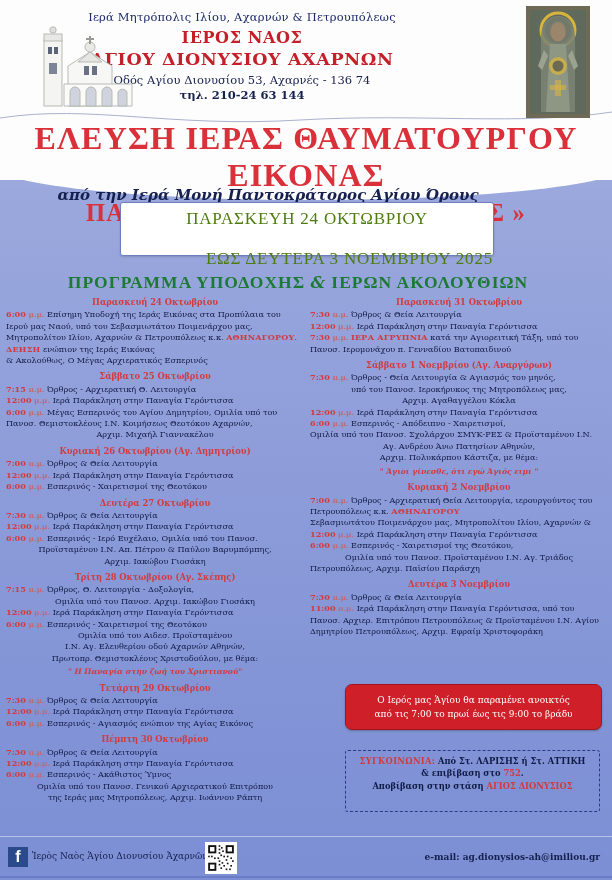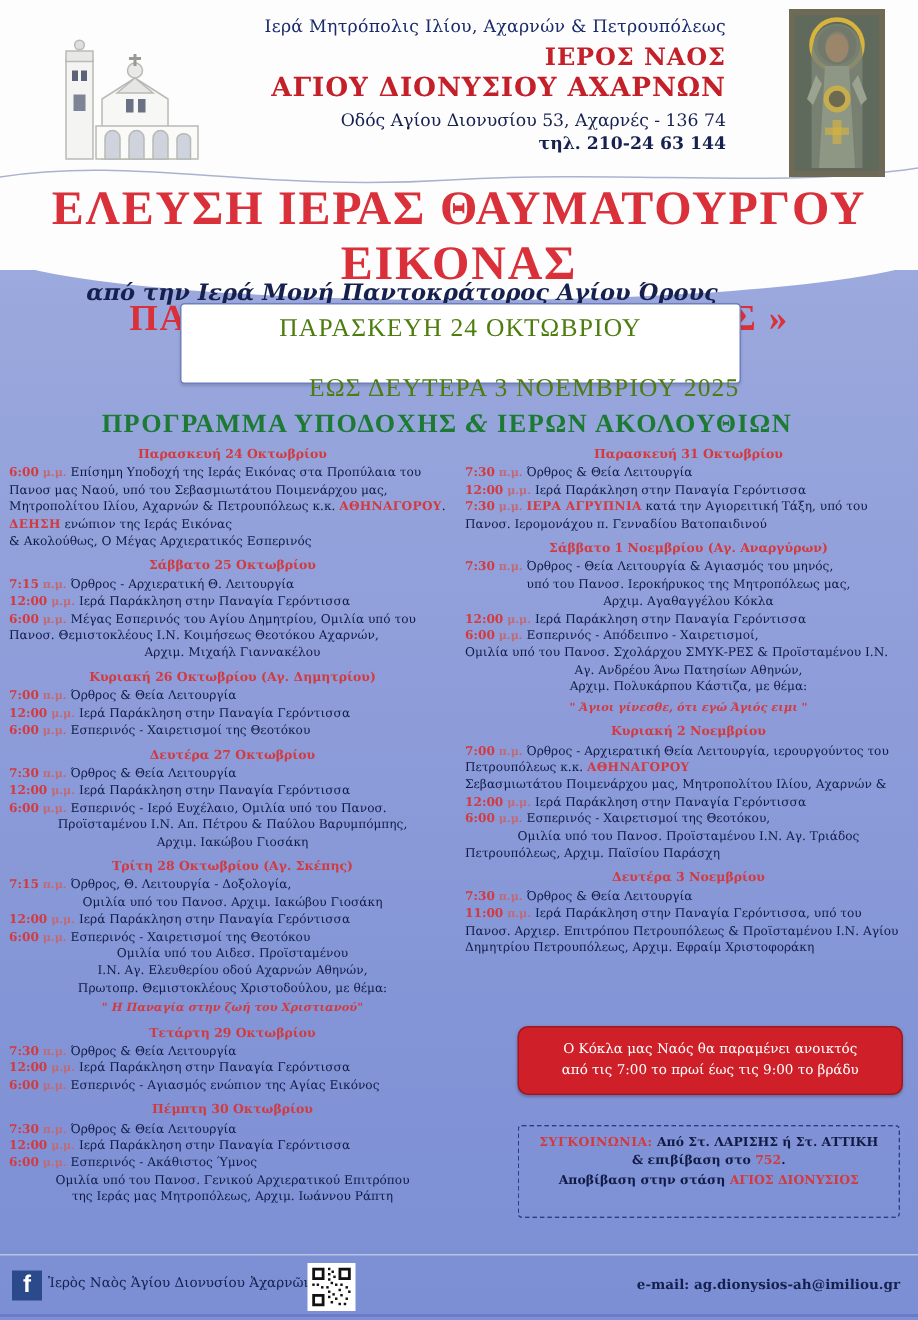--- a/index.html
+++ b/index.html
@@ -21,21 +21,21 @@
     overflow:hidden;
   }
   .header-band:after{
     content:"";position:absolute;left:-10px;bottom:-26px;width:640px;height:44px;
     background:#fdfdfd;border-radius:50% 50% 0 0 / 100% 100% 0 0;
   }
   .wave-edge{
     position:absolute;left:0;top:104px;width:612px;height:26px;z-index:3;
   }
   .header-text{
-    position:absolute;left:0;top:10px;width:484px;text-align:right;z-index:4;
+    position:absolute;left:0;top:10px;width:484px;text-align:center;z-index:4;
   }
   .h-line1{font-size:11.5px;color:#1b2a6b;letter-spacing:.2px;}
   .h-line2{font-size:16px;color:#c4202a;font-weight:bold;letter-spacing:.6px;margin-top:4px;
            font-variant:small-caps;}
   .h-line3{font-size:17.5px;color:#c4202a;font-weight:bold;letter-spacing:.6px;margin-top:2px;
            font-variant:small-caps;}
   .h-line4{font-size:11.5px;color:#17214f;margin-top:4px;}
   .h-line5{font-size:11.5px;color:#17214f;margin-top:1px;font-weight:bold;}
 
   
@@ -226,21 +226,21 @@
 
   <div class="prog-head">
     <span>ΠΡΟΓΡΑΜΜΑ ΥΠΟΔΟΧΗΣ</span>
     <span class="amp">&amp;</span>
     <span>ΙΕΡΩΝ ΑΚΟΛΟΥΘΙΩΝ</span>
   </div>
 
   <div class="col col-left" id="col-left">
       <div class="daytitle">Παρασκευή 24 Οκτωβρίου</div>
       <div class="ev"><span class="t">6:00</span> <span class="ampm">μ.μ.</span> Επίσημη Υποδοχή της Ιεράς Εικόνας στα Προπύλαια του</div>
-      <div class="ev">Πανοσ μας Ναού, υπό του Σεβασμιωτάτου Ποιμενάρχου μας,</div>
+      <div class="ev">Ιερού μας Ναού, υπό του Σεβασμιωτάτου Ποιμενάρχου μας,</div>
       <div class="ev">Μητροπολίτου Ιλίου, Αχαρνών &amp; Πετρουπόλεως κ.κ. <span class="hl">ΑΘΗΝΑΓΟΡΟΥ</span>.</div>
       <div class="ev"><span class="hl">ΔΕΗΣΗ</span> ενώπιον της Ιεράς Εικόνας</div>
       <div class="ev">&amp; Ακολούθως, Ο Μέγας Αρχιερατικός Εσπερινός</div>
       <div class="daytitle">Σάββατο 25 Οκτωβρίου</div>
       <div class="ev"><span class="t">7:15</span> <span class="ampm">π.μ.</span> Όρθρος - Αρχιερατική Θ. Λειτουργία</div>
       <div class="ev"><span class="t">12:00</span> <span class="ampm">μ.μ.</span> Ιερά Παράκληση στην Παναγία Γερόντισσα</div>
       <div class="ev"><span class="t">6:00</span> <span class="ampm">μ.μ.</span> Μέγας Εσπερινός του Αγίου Δημητρίου, Ομιλία υπό του</div>
       <div class="ev">Πανοσ. Θεμιστοκλέους Ι.Ν. Κοιμήσεως Θεοτόκου Αχαρνών,</div>
       <div class="ev ctr">Αρχιμ. Μιχαήλ Γιαννακέλου</div>
       <div class="daytitle">Κυριακή 26 Οκτωβρίου (Αγ. Δημητρίου)</div>
@@ -298,21 +298,21 @@
       <div class="ev ctr">Ομιλία υπό του Πανοσ. Προϊσταμένου Ι.Ν. Αγ. Τριάδος</div>
       <div class="ev">Πετρουπόλεως, Αρχιμ. Παϊσίου Παράσχη</div>
       <div class="daytitle">Δευτέρα 3 Νοεμβρίου</div>
       <div class="ev"><span class="t">7:30</span> <span class="ampm">π.μ.</span> Όρθρος &amp; Θεία Λειτουργία</div>
       <div class="ev"><span class="t">11:00</span> <span class="ampm">π.μ.</span> Ιερά Παράκληση στην Παναγία Γερόντισσα, υπό του</div>
       <div class="ev">Πανοσ. Αρχιερ. Επιτρόπου Πετρουπόλεως &amp; Προϊσταμένου Ι.Ν. Αγίου</div>
       <div class="ev">Δημητρίου Πετρουπόλεως, Αρχιμ. Εφραίμ Χριστοφοράκη</div>
     </div>
 
   <div class="openbox">
-    <div>Ο Κόκλα μας Ναός θα παραμένει ανοικτός</div>
+    <div>Ο Ιερός μας Ἁγίου θα παραμένει ανοικτός</div>
     <div>από τις 7:00 το πρωί έως τις 9:00 το βράδυ</div>
   </div>
 
   <div class="transbox">
     <div>
       <span class="lbl">ΣΥΓΚΟΙΝΩΝΙΑ:</span><b> Από Στ. ΛΑΡΙΣΗΣ ή Στ. ΑΤΤΙΚΗ</b>
     </div>
     <div>
       <b>&amp; επιβίβαση στο </b><span class="bus">752</span><b>.</b>
     </div>

